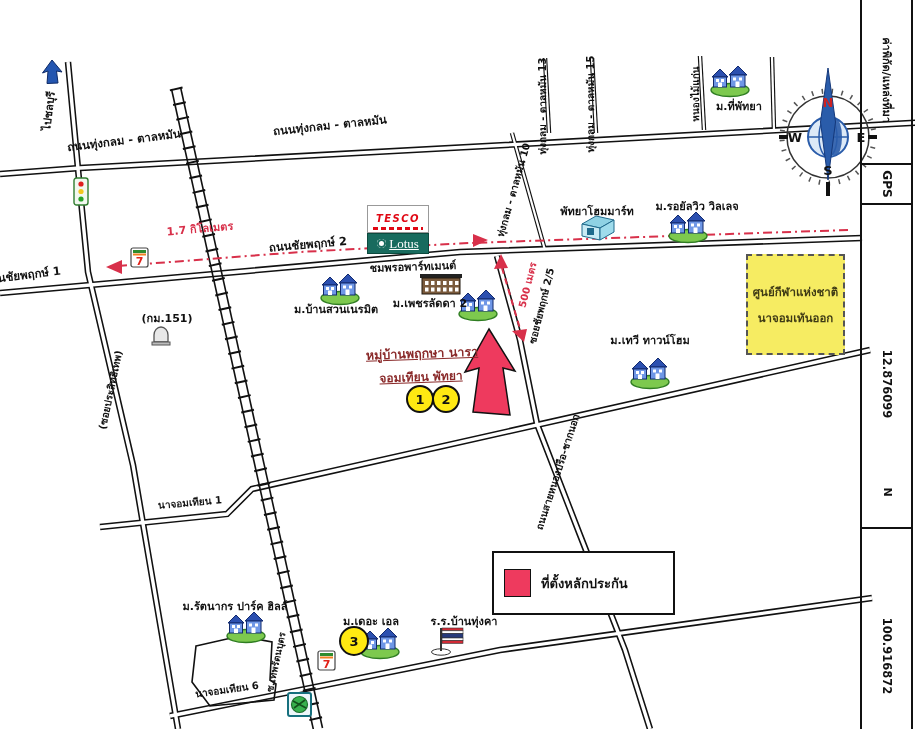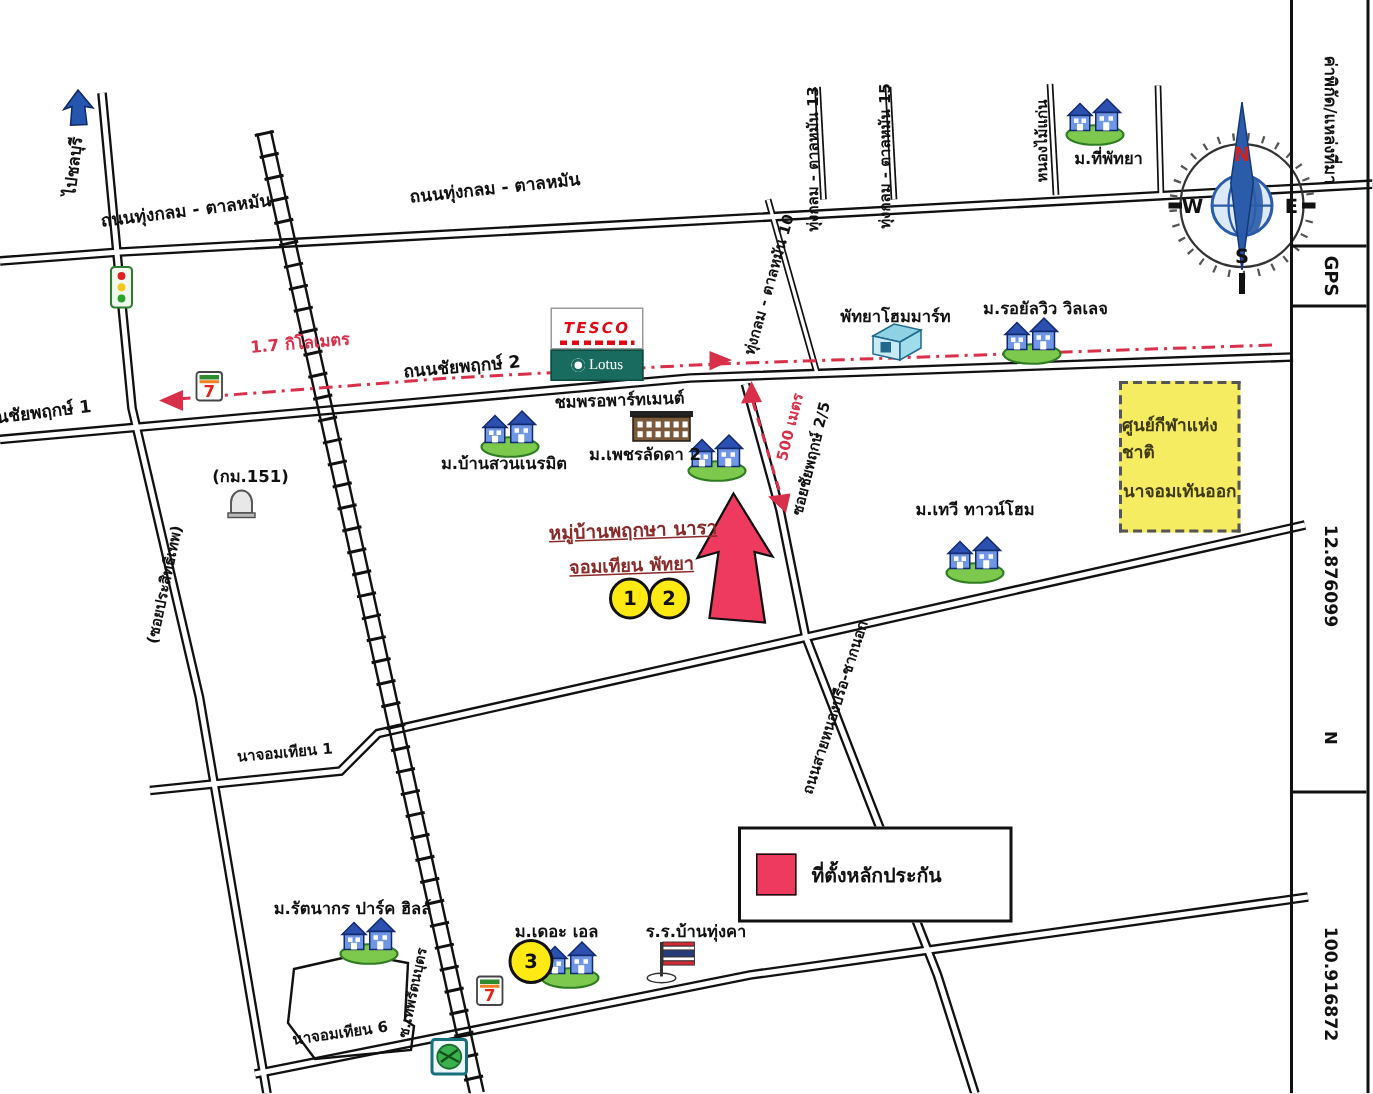--- a/index.html
+++ b/index.html
@@ -24,28 +24,28 @@
   
   .tesco{position:absolute;width:62px;}
   .tesco-top{background:#fff;border:1px solid #999;text-align:center;padding:1px 0 0;font-style:italic;}
   .tesco-word{color:#e00814;font-weight:bold;font-size:10px;letter-spacing:1.5px;}
   .tesco-dashes{height:3px;margin:1px 5px 2px;
      background:repeating-linear-gradient(90deg,#e00814 0 5px,transparent 5px 8px);}
   .tesco-bottom{background:#186b5e;border:1px solid #0c4a3e;display:flex;align-items:center;
      justify-content:center;gap:3px;height:19px;}
   .lotus-flower{width:9px;height:9px;border-radius:50%;background:#fff;display:inline-block;
      box-shadow:inset 0 0 0 2px #186b5e, inset 0 0 0 4px #fff;}
-  .lotus-word{color:#fff;font-size:10px;font-family:"Liberation Serif","DejaVu Serif",serif;}
+  .lotus-word{color:#fff;font-size:13px;font-family:"Liberation Serif","DejaVu Serif",serif;text-decoration:underline;}
   
   .legend{position:absolute;left:492px;top:551px;width:183px;height:64px;background:#fff;
      border:2px solid #111;display:flex;align-items:center;gap:10px;padding-left:10px;box-sizing:border-box;}
   .legend-swatch{width:25px;height:26px;background:#ee3a5e;border:1.5px solid #111;}
   .legend-text{font-weight:bold;font-size:13px;}
   
-  .sport{position:absolute;left:746px;top:254px;width:81px;height:101px;background:#f6ec62;
+  .sport{position:absolute;left:746px;top:254px;width:99px;height:101px;background:#f6ec62;
      border:2px dashed #555;box-sizing:border-box;display:flex;flex-direction:column;
      align-items:center;justify-content:center;gap:8px;}
   .sport span{font-weight:bold;font-size:11.5px;color:#3e3a15;}
   
   .sidebar{position:absolute;left:860px;top:0;width:53px;height:729px;
      border-left:2px solid #111;border-right:2px solid #111;box-sizing:border-box;}
   .sdiv{position:absolute;left:0;width:100%;height:2px;background:#111;}
   .slbl{position:absolute;left:50%;white-space:nowrap;font-weight:bold;font-size:11px;
      transform:translate(-50%,-50%) rotate(90deg);}
   .slbl.num{font-size:11.5px;}

